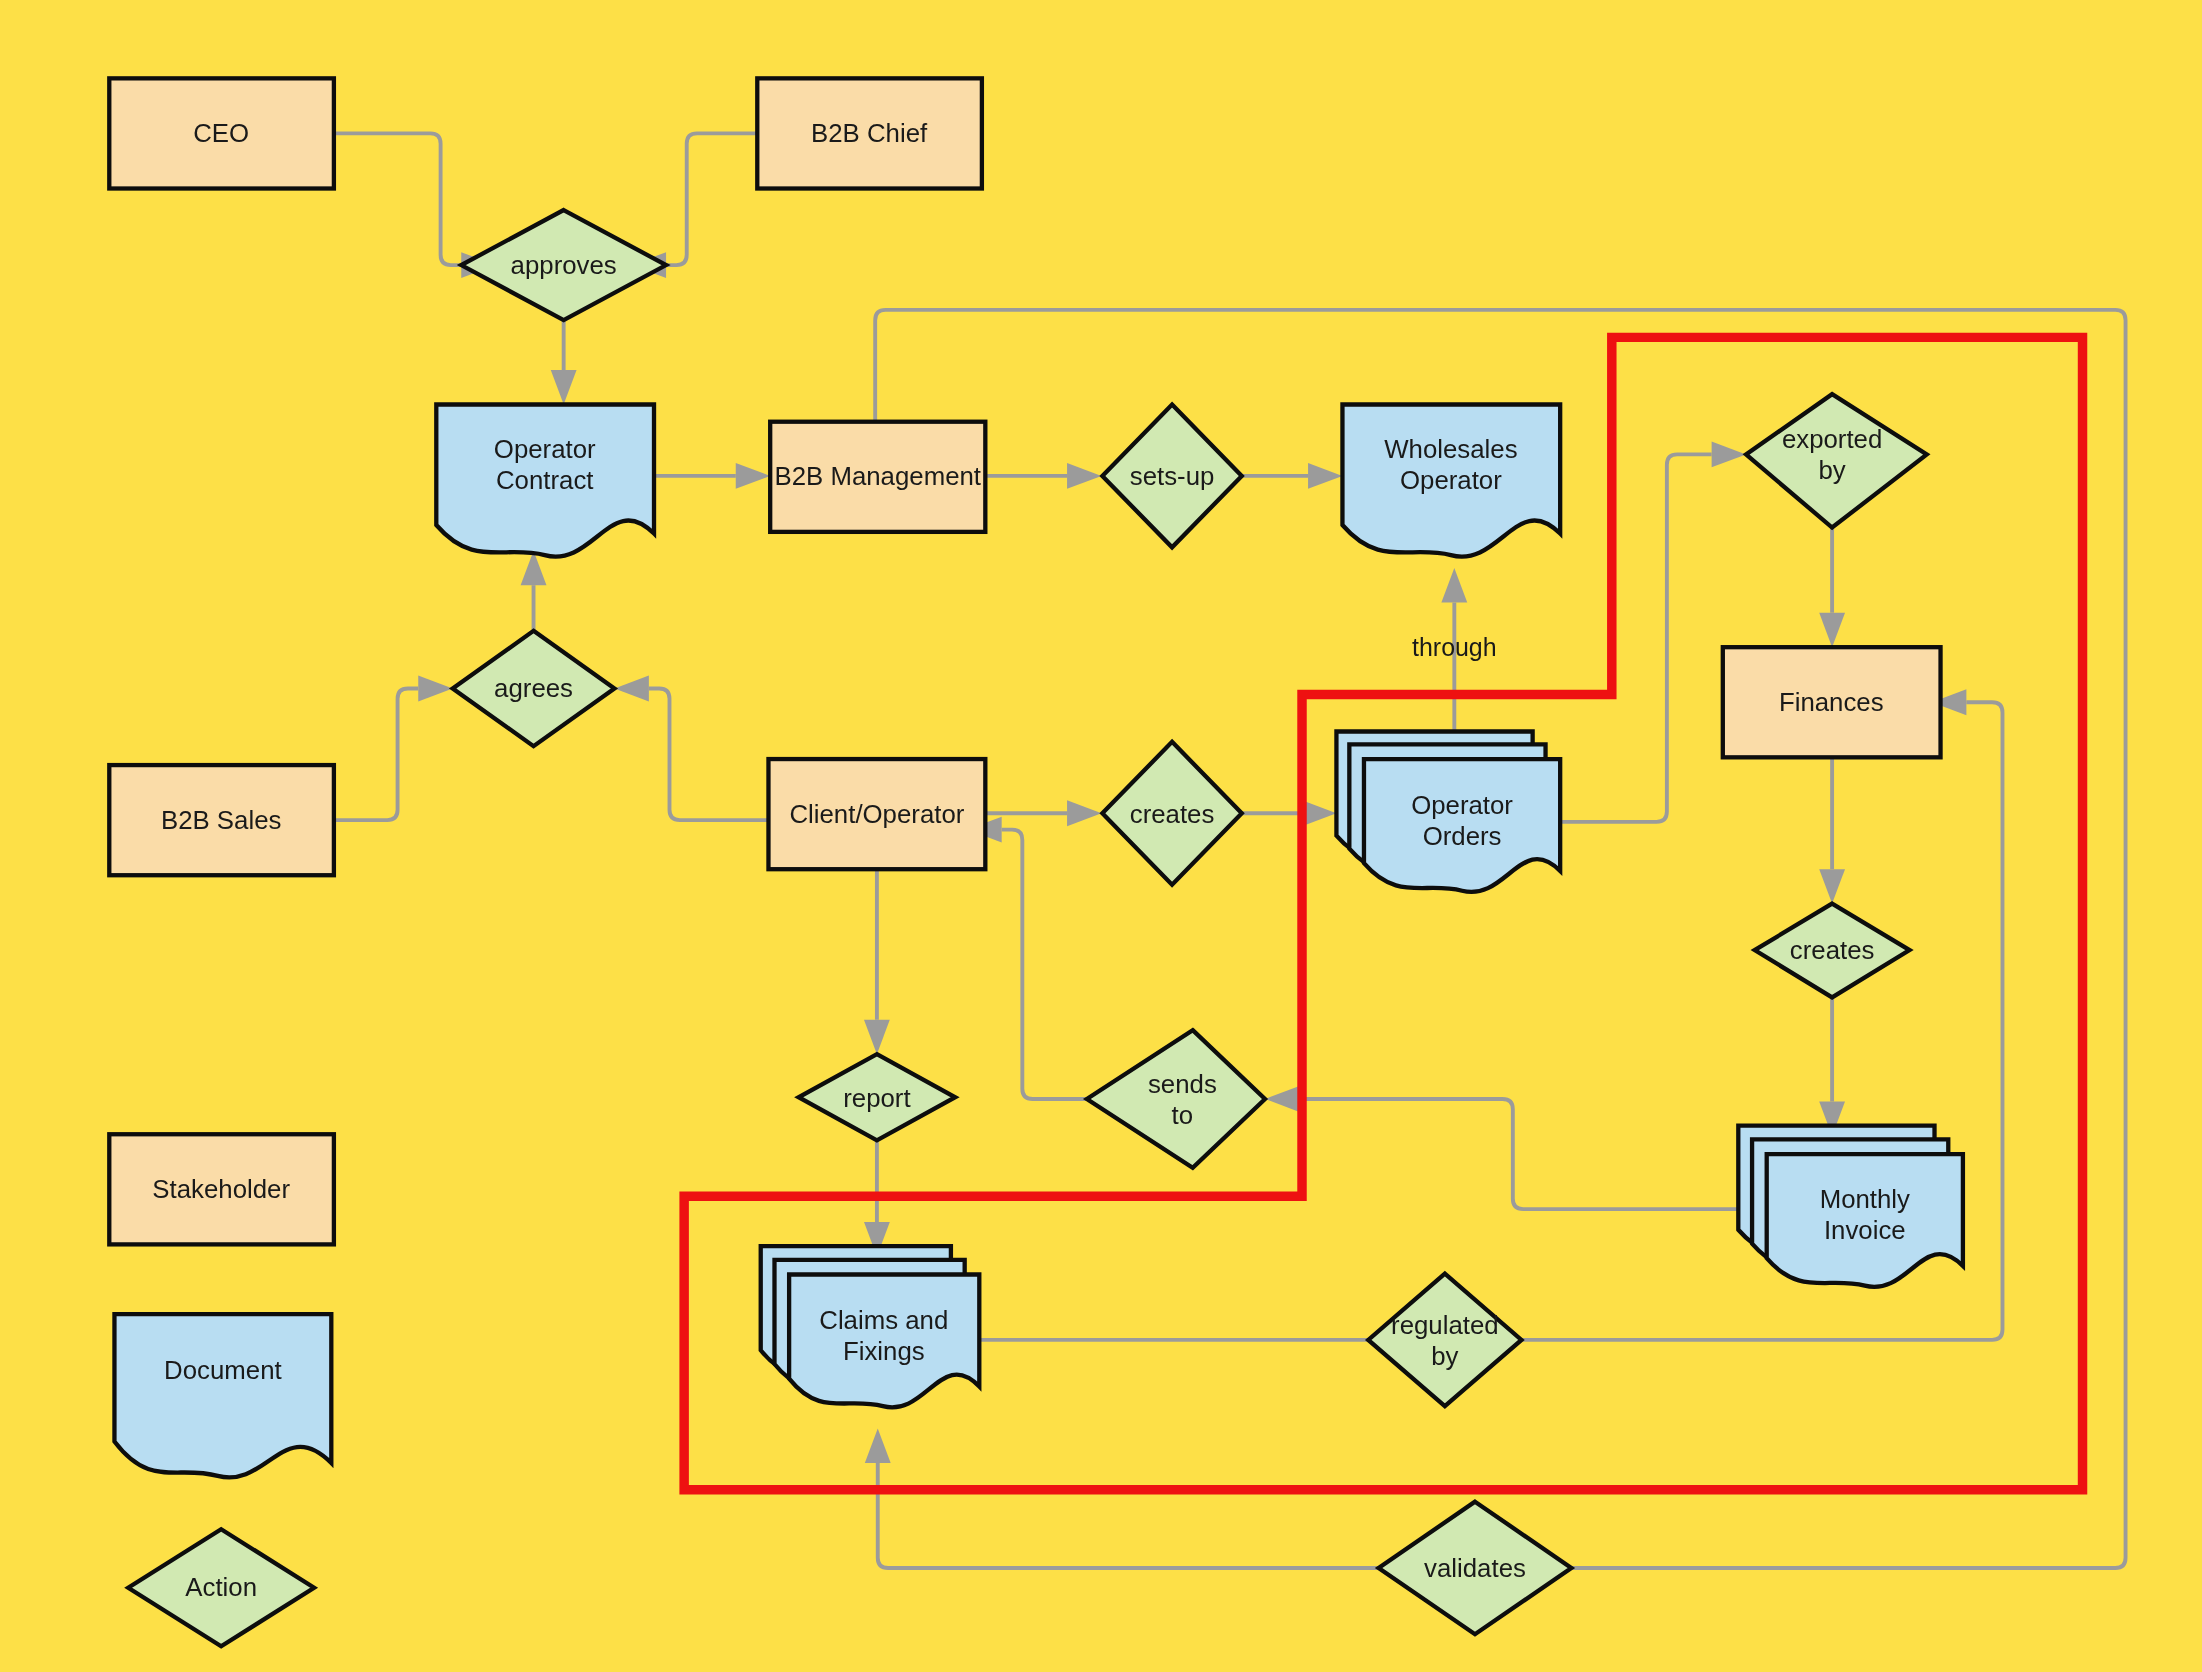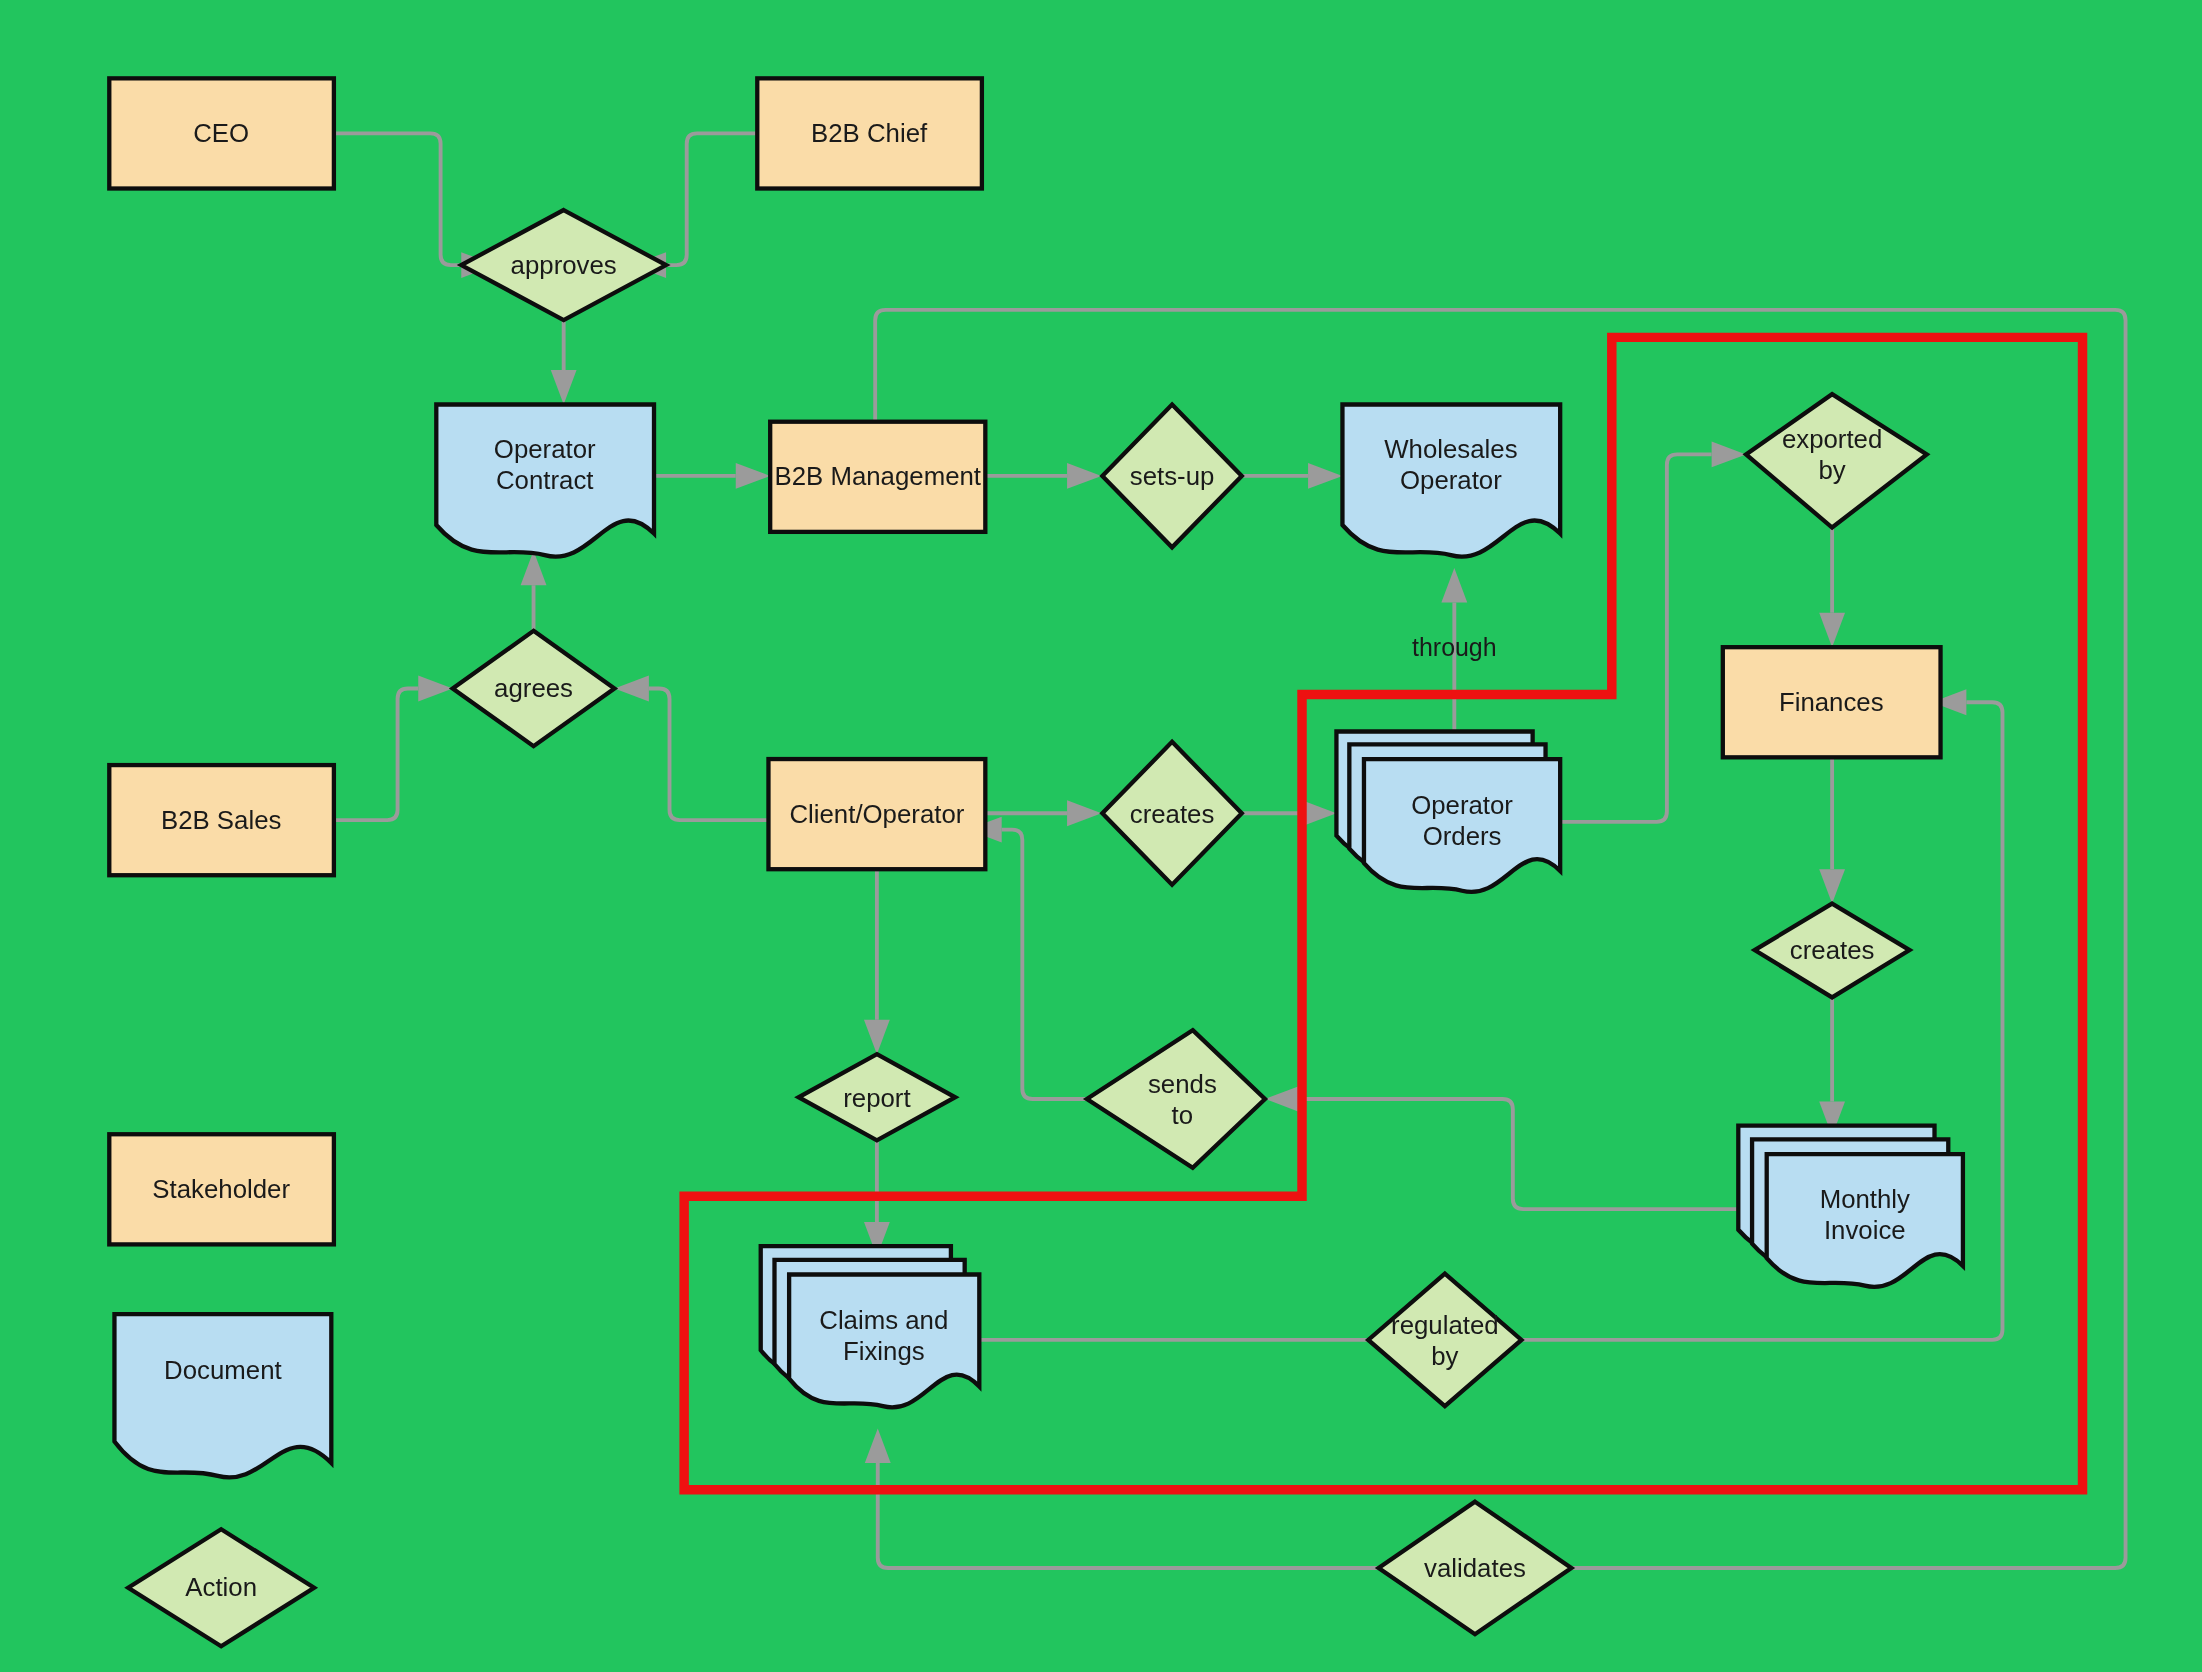--- a/index.html
+++ b/index.html
@@ -5,21 +5,21 @@
   html, body {
     margin: 0;
     padding: 0;
     background: #ffffff;
     font-family: "Liberation Sans", sans-serif;
   }
   #canvas-wrap {
     position: relative;
     width: 2203px;
     height: 1673px;
-    background: #22c55e;
+    background: #fde047;
     overflow: hidden;
   }
   svg#diagram {
     display: block;
     width: 2203px;
     height: 1673px;
   }
   .node-label {
     font-family: "Liberation Sans", sans-serif;
     font-size: 30px;

